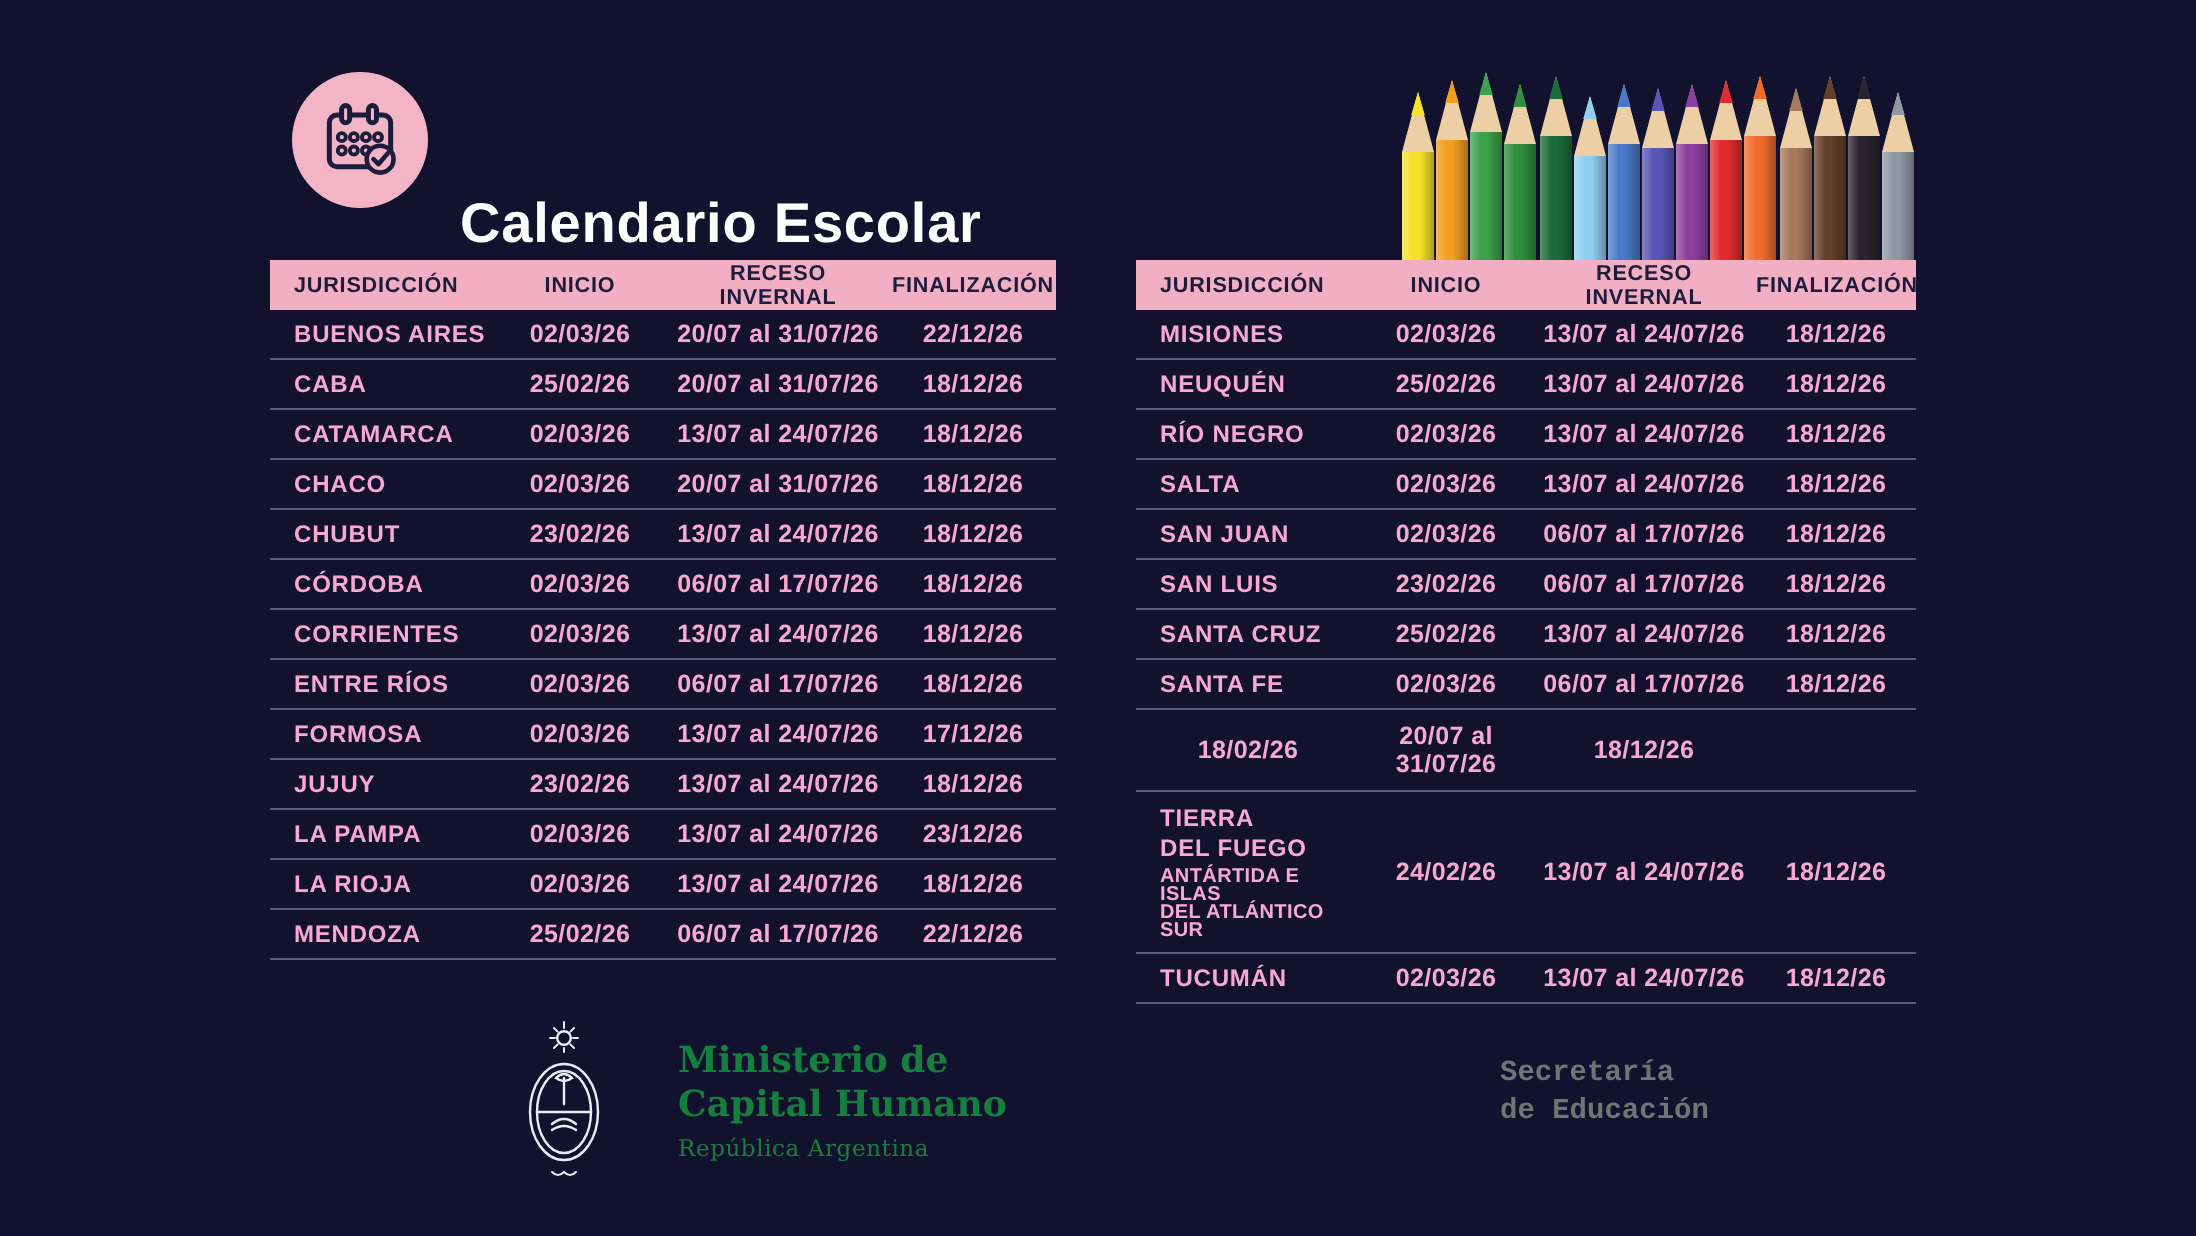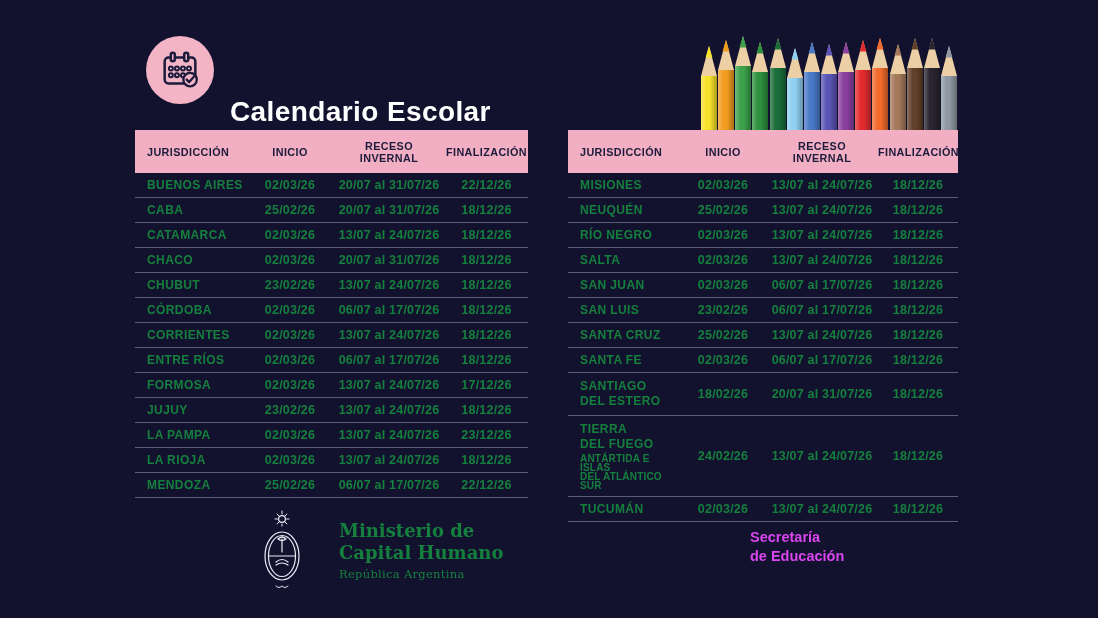--- a/index.html
+++ b/index.html
@@ -33,48 +33,48 @@
   .pencil .pbody::after{
     content:"";position:absolute;inset:0;
     background:linear-gradient(90deg,rgba(255,255,255,.28),rgba(255,255,255,0) 35%,rgba(0,0,0,0) 55%,rgba(0,0,0,.30));
   }
   
   .cal-table{position:absolute;top:130px;z-index:2;}
   .cal-table.left{left:135px;width:393px;}
   .cal-table.right{left:568px;width:390px;}
   .thead{
     display:grid;grid-template-columns:112px 86px 112px 1fr;align-items:center;
-    height:43px;background:var(--pink-band,#f2aec2);
+    height:25px;background:var(--pink-band,#f2aec2);
     color:var(--text-dark,#1b1b3c);font-weight:700;font-size:10.8px;letter-spacing:.4px;
   }
   .hc{text-align:center;white-space:nowrap;}
   .hc.first{text-align:left;padding-left:12px;}
   .hc.wrap{white-space:normal;line-height:12px;padding:0 18px;}
   .trow{
     display:grid;grid-template-columns:112px 86px 112px 1fr;align-items:center;
     box-sizing:border-box;min-height:25px;padding:2px 0;
     border-bottom:1px solid rgba(158,165,198,.5);
-    color:#15803d;font-weight:700;
+    color:#f9a8d4;font-weight:700;
   }
   .trow.tall{padding:6px 0;}
   .jname{display:block;padding-left:12px;font-size:12px;letter-spacing:.4px;line-height:15px;white-space:pre-line;}
   .jsub{display:block;padding-left:12px;font-size:10px;letter-spacing:.2px;line-height:9px;margin-top:2px;white-space:pre-line;}
   .cell.center{text-align:center;font-size:12.5px;letter-spacing:.2px;}
   
   .footer-logo{position:absolute;left:256px;top:508px;z-index:2;}
   .ministry{
     position:absolute;left:318px;top:520px;color:#15803d;
     font-family:"DejaVu Serif","Liberation Serif",serif;
     margin-left:21px;
   }
   .ministry .m1{font-size:18px;font-weight:700;line-height:22px;white-space:pre-line;}
   .ministry .msub{font-size:11.5px;margin-top:3px;letter-spacing:.3px;}
   .secretary{
-    position:absolute;left:750px;top:528px;color:#d946ef;
-    font-family:Liberation Sans, sans-serif;
+    position:absolute;left:750px;top:528px;color:#737373;
+    font-family:Liberation Mono, monospace;
     font-weight:700;font-size:14.5px;line-height:19px;white-space:pre-line;
   }
 </style>
 </head>
 <body>
 
 <div class="stage">
 
   <div class="brand-circle">
     <svg width="46" height="46" viewBox="0 0 48 48">
@@ -428,25 +428,20 @@
     <div class="cell">
       <span class="jname">SANTA FE</span>
 
     </div>
     <div class="cell center">02/03/26</div>
     <div class="cell center">06/07 al 17/07/26</div>
     <div class="cell center">18/12/26</div>
   </div>
 
   <div class="trow tall">
-    <div class="cell">
-      <span class="jname">SANTIAGO
-DEL ESTERO</span>
-
-    </div>
     <div class="cell center">18/02/26</div>
     <div class="cell center">20/07 al 31/07/26</div>
     <div class="cell center">18/12/26</div>
   </div>
 
   <div class="trow tall">
     <div class="cell">
       <span class="jname">TIERRA
 DEL FUEGO</span>
       <span class="jsub">ANTÁRTIDA E ISLAS

